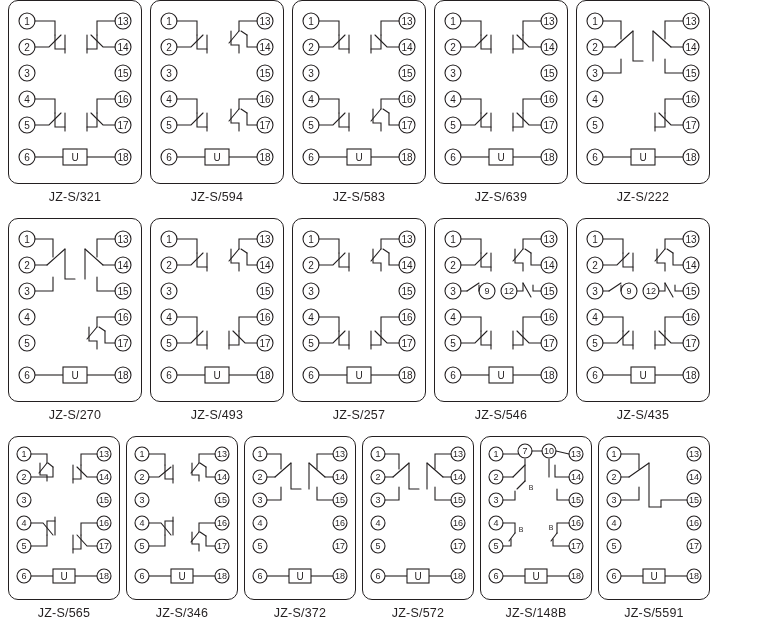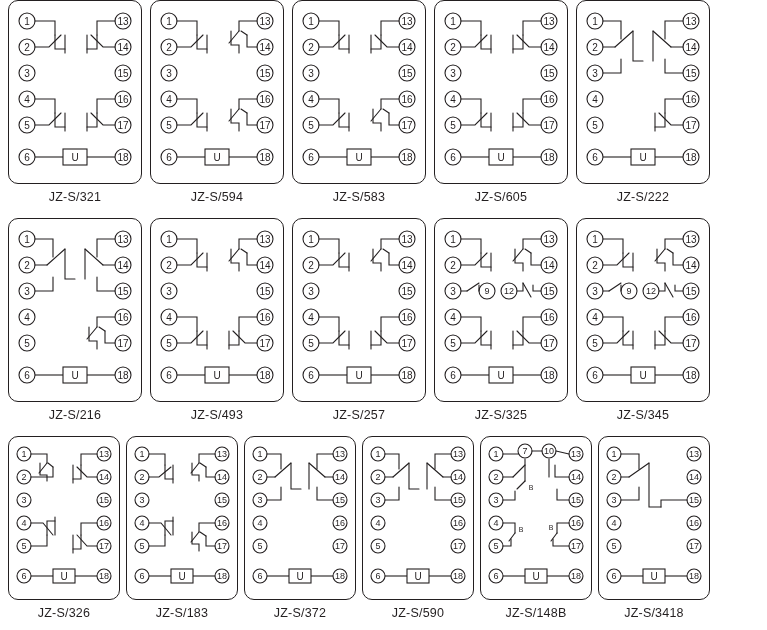--- a/index.html
+++ b/index.html
@@ -260,21 +260,21 @@
           <path class="lnt" d="M106 98 L88 98 L88 112"></path>
           <path class="lnt" d="M106 124 L94 124 L82 112"></path>
           <path class="lnt" d="M88 112 L88 126 L78 126"></path>
           <path class="lnt" d="M78 112 L78 130"></path>
           <path class="ln" d="M26 156 L54 156"></path>
           <rect class="ubox" x="54" y="148" width="24" height="16"></rect>
           <text class="ulab" x="66" y="156">U</text>
           <path class="ln" d="M78 156 L106 156"></path>
         </svg>
       </div>
-      <div class="caption">JZ-S/605</div>
+      <div class="caption">JZ-S/639</div>
     </div>
 
     <div class="cell" style="margin-left:8px;">
       <div class="panel">
         <svg width="132" height="182" viewBox="0 0 132 182">
           <circle class="cir" cx="18" cy="20" r="8"></circle>
             <text class="num" x="18" y="20">1</text>
           <circle class="cir" cx="18" cy="46" r="8"></circle>
             <text class="num" x="18" y="46">2</text>
           <circle class="cir" cx="18" cy="72" r="8"></circle>
@@ -368,21 +368,21 @@
           <path class="lnt" d="M88 108 L78 120"></path>
           <path class="lnt" d="M80 108 L80 122 L88 122 L88 130"></path>
           <path class="lnt" d="M106 124 L96 124 L96 112"></path>
           <path class="lnt" d="M96 112 L90 108"></path>
           <path class="ln" d="M26 156 L54 156"></path>
           <rect class="ubox" x="54" y="148" width="24" height="16"></rect>
           <text class="ulab" x="66" y="156">U</text>
           <path class="ln" d="M78 156 L106 156"></path>
         </svg>
       </div>
-      <div class="caption">JZ-S/216</div>
+      <div class="caption">JZ-S/270</div>
     </div>
 
     <div class="cell" style="margin-left:8px;">
       <div class="panel">
         <svg width="132" height="182" viewBox="0 0 132 182">
           <circle class="cir" cx="18" cy="20" r="8"></circle>
             <text class="num" x="18" y="20">1</text>
           <circle class="cir" cx="18" cy="46" r="8"></circle>
             <text class="num" x="18" y="46">2</text>
           <circle class="cir" cx="18" cy="72" r="8"></circle>
@@ -544,21 +544,21 @@
           <path class="lnt" d="M106 98 L88 98 L88 112"></path>
           <path class="lnt" d="M106 124 L94 124 L82 112"></path>
           <path class="lnt" d="M88 112 L88 126 L78 126"></path>
           <path class="lnt" d="M78 112 L78 130"></path>
           <path class="ln" d="M26 156 L54 156"></path>
           <rect class="ubox" x="54" y="148" width="24" height="16"></rect>
           <text class="ulab" x="66" y="156">U</text>
           <path class="ln" d="M78 156 L106 156"></path>
         </svg>
       </div>
-      <div class="caption">JZ-S/325</div>
+      <div class="caption">JZ-S/546</div>
     </div>
 
     <div class="cell" style="margin-left:8px;">
       <div class="panel">
         <svg width="132" height="182" viewBox="0 0 132 182">
           <circle class="cir" cx="18" cy="20" r="8"></circle>
             <text class="num" x="18" y="20">1</text>
           <circle class="cir" cx="18" cy="46" r="8"></circle>
             <text class="num" x="18" y="46">2</text>
           <circle class="cir" cx="18" cy="72" r="8"></circle>
@@ -607,21 +607,21 @@
           <path class="lnt" d="M106 98 L88 98 L88 112"></path>
           <path class="lnt" d="M106 124 L94 124 L82 112"></path>
           <path class="lnt" d="M88 112 L88 126 L78 126"></path>
           <path class="lnt" d="M78 112 L78 130"></path>
           <path class="ln" d="M26 156 L54 156"></path>
           <rect class="ubox" x="54" y="148" width="24" height="16"></rect>
           <text class="ulab" x="66" y="156">U</text>
           <path class="ln" d="M78 156 L106 156"></path>
         </svg>
       </div>
-      <div class="caption">JZ-S/345</div>
+      <div class="caption">JZ-S/435</div>
     </div>
   </div>
 
   <div class="row row3" style="margin-top:14px;">
 
     <div class="cell">
       <div class="panel">
         <svg width="110" height="162" viewBox="0 0 110 162">
           <circle class="cir" cx="15" cy="17" r="7"></circle>
             <text class="numS" x="15" y="17">1</text>
@@ -667,21 +667,21 @@
           <path class="lnt" d="M88 86 L72 86 L72 98"></path>
           <path class="lnt" d="M88 109 L78 109 L68 98"></path>
           <path class="lnt" d="M72 98 L72 112 L64 112"></path>
           <path class="lnt" d="M64 98 L64 116"></path>
           <path class="ln" d="M22 139 L44 139"></path>
           <rect class="ubox" x="44" y="132" width="22" height="14"></rect>
           <text class="ulab" x="55" y="139">U</text>
           <path class="ln" d="M66 139 L88 139"></path>
         </svg>
       </div>
-      <div class="caption">JZ-S/326</div>
+      <div class="caption">JZ-S/565</div>
     </div>
 
     <div class="cell" style="margin-left:6px;">
       <div class="panel">
         <svg width="110" height="162" viewBox="0 0 110 162">
           <circle class="cir" cx="15" cy="17" r="7"></circle>
             <text class="numS" x="15" y="17">1</text>
           <circle class="cir" cx="15" cy="40" r="7"></circle>
             <text class="numS" x="15" y="40">2</text>
           <circle class="cir" cx="15" cy="63" r="7"></circle>
@@ -725,21 +725,21 @@
           <path class="lnt" d="M72 95 L64 105"></path>
           <path class="lnt" d="M65 95 L65 107 L72 107 L72 114"></path>
           <path class="lnt" d="M88 109 L79 109 L79 99"></path>
           <path class="lnt" d="M79 99 L73 95"></path>
           <path class="ln" d="M22 139 L44 139"></path>
           <rect class="ubox" x="44" y="132" width="22" height="14"></rect>
           <text class="ulab" x="55" y="139">U</text>
           <path class="ln" d="M66 139 L88 139"></path>
         </svg>
       </div>
-      <div class="caption">JZ-S/183</div>
+      <div class="caption">JZ-S/346</div>
     </div>
 
     <div class="cell" style="margin-left:6px;">
       <div class="panel">
         <svg width="110" height="162" viewBox="0 0 110 162">
           <circle class="cir" cx="15" cy="17" r="7"></circle>
             <text class="numS" x="15" y="17">1</text>
           <circle class="cir" cx="15" cy="40" r="7"></circle>
             <text class="numS" x="15" y="40">2</text>
           <circle class="cir" cx="15" cy="63" r="7"></circle>
@@ -819,21 +819,21 @@
           <path class="lnt" d="M88 40 L80 40"></path>
           <path class="lnt" d="M80 40 L64 26"></path>
           <path class="lnt" d="M88 63 L72 63 L72 50"></path>
           <path class="lnt" d="M64 26 L64 52"></path>
           <path class="ln" d="M22 139 L44 139"></path>
           <rect class="ubox" x="44" y="132" width="22" height="14"></rect>
           <text class="ulab" x="55" y="139">U</text>
           <path class="ln" d="M66 139 L88 139"></path>
         </svg>
       </div>
-      <div class="caption">JZ-S/590</div>
+      <div class="caption">JZ-S/572</div>
     </div>
 
     <div class="cell" style="margin-left:6px;">
       <div class="panel">
         <svg width="110" height="162" viewBox="0 0 110 162">
           <circle class="cir" cx="15" cy="17" r="7"></circle>
             <text class="numS" x="15" y="17">1</text>
           <circle class="cir" cx="15" cy="40" r="7"></circle>
             <text class="numS" x="15" y="40">2</text>
           <circle class="cir" cx="15" cy="63" r="7"></circle>
@@ -931,17 +931,17 @@
           <path class="lnt" d="M30 40 L50 26"></path>
           <path class="lnt" d="M22 63 L40 63 L40 50"></path>
           <path class="lnt" d="M50 26 L50 70 L62 70"></path>
           <path class="lnt" d="M62 70 L62 63 L88 63"></path>
           <path class="ln" d="M22 139 L44 139"></path>
           <rect class="ubox" x="44" y="132" width="22" height="14"></rect>
           <text class="ulab" x="55" y="139">U</text>
           <path class="ln" d="M66 139 L88 139"></path>
         </svg>
       </div>
-      <div class="caption">JZ-S/3418</div>
+      <div class="caption">JZ-S/5591</div>
     </div>
   </div>
 
 </div>
 
 </body></html>

